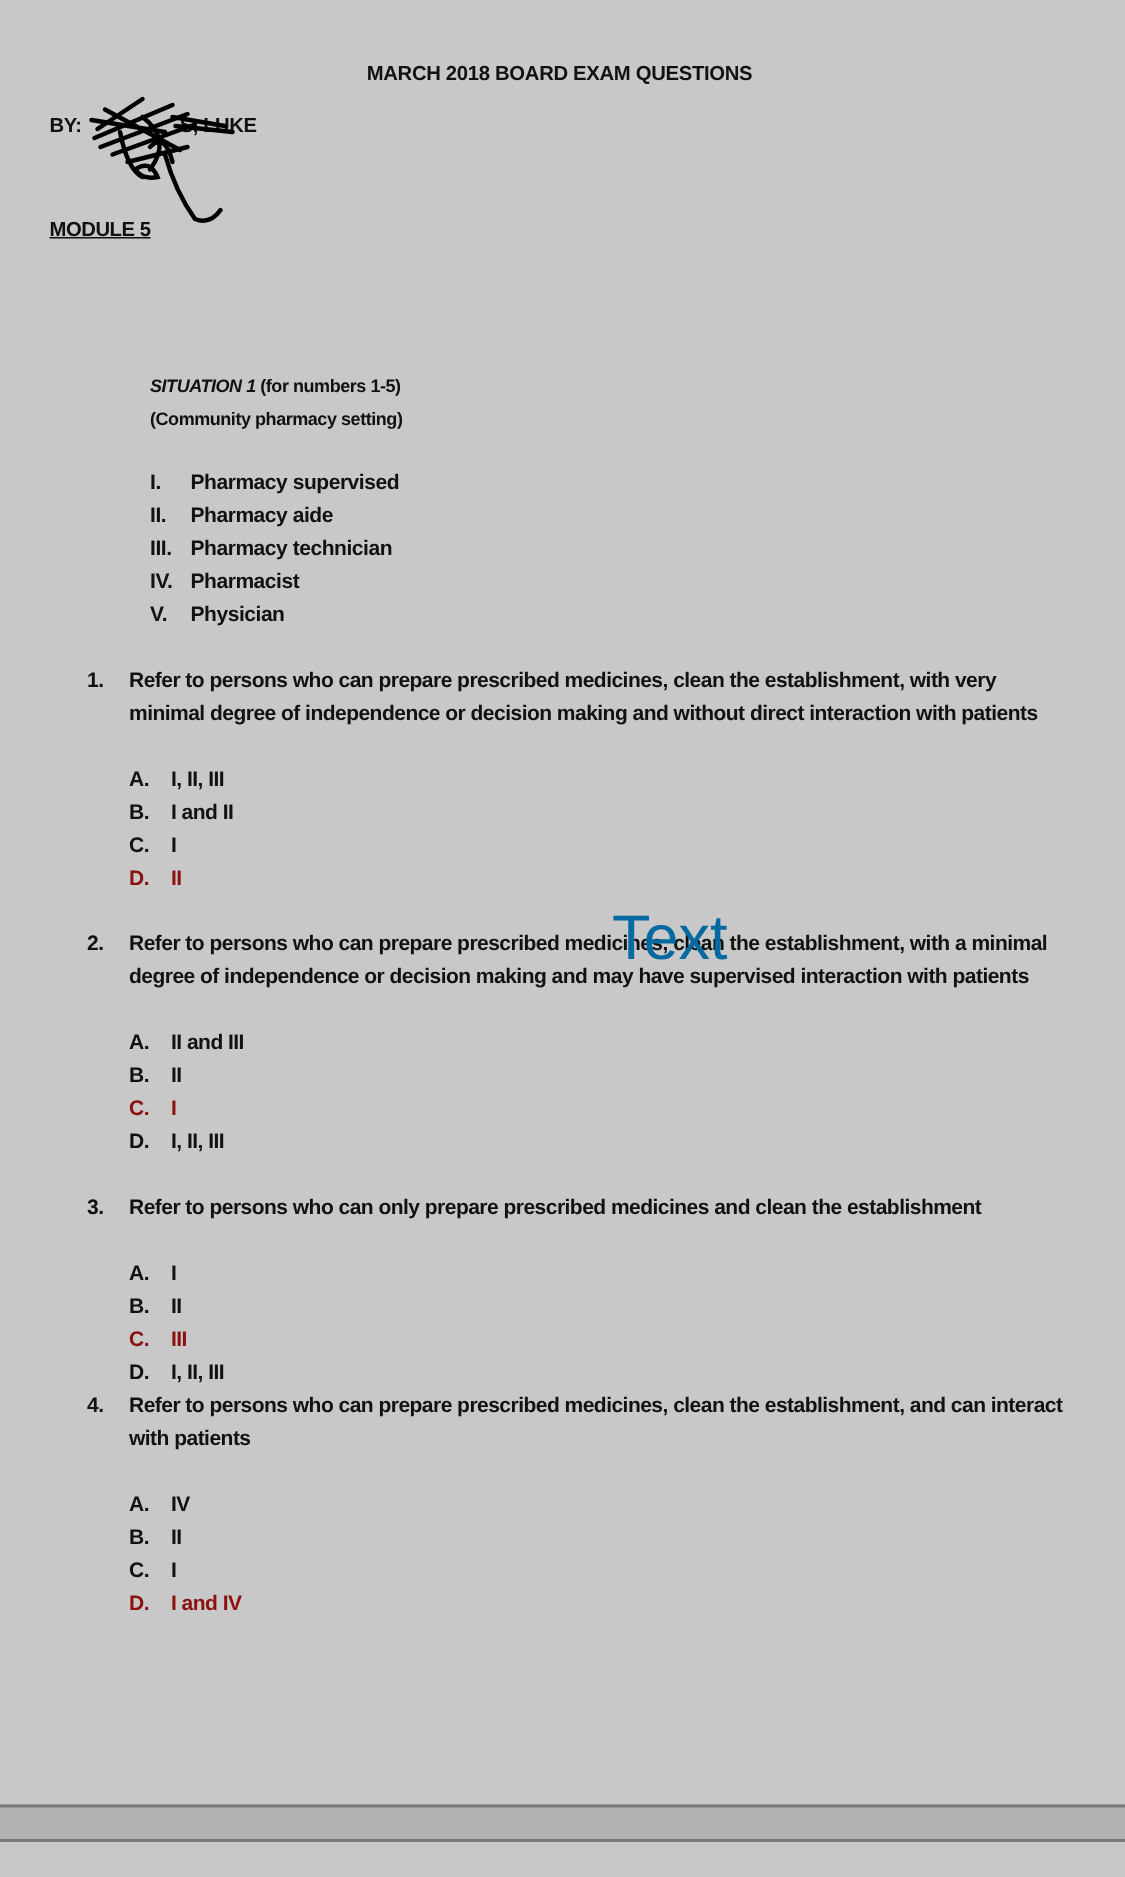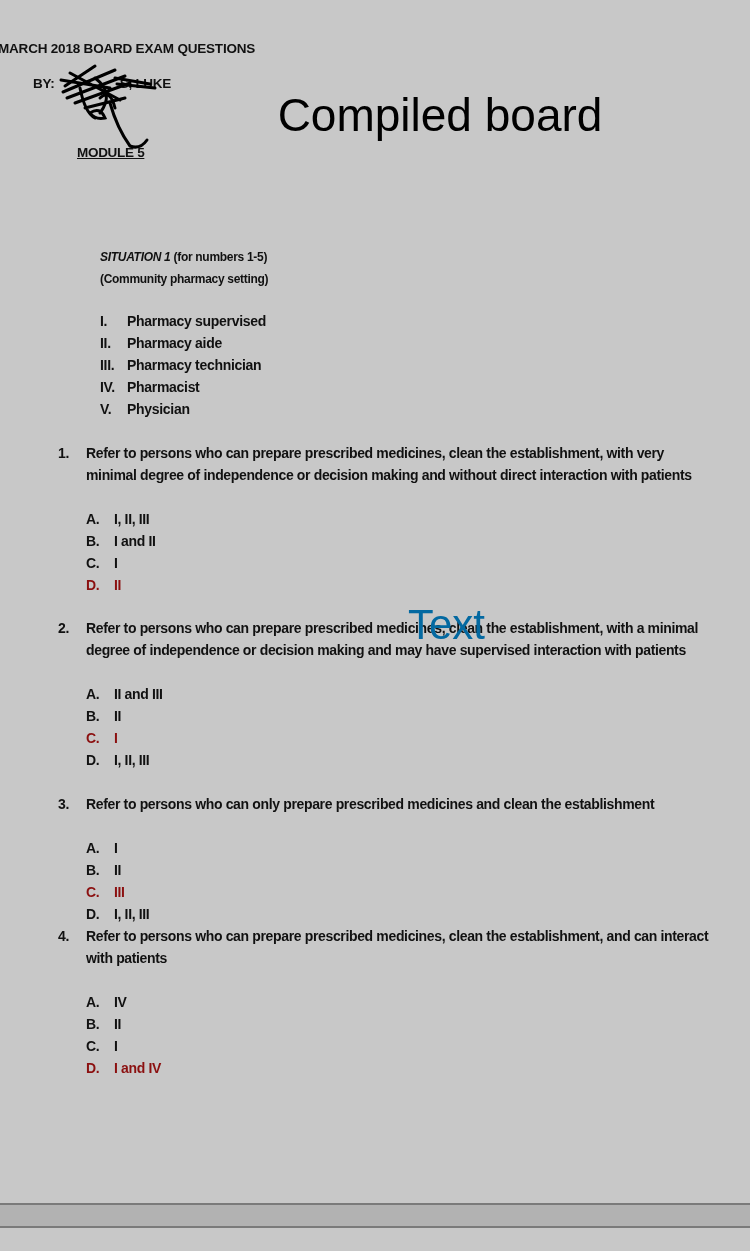--- a/index.html
+++ b/index.html
@@ -4,33 +4,32 @@
   <style>
     html, body { margin: 0; padding: 0; }
     body {
       width: 750px; height: 1251px; position: relative; overflow: hidden;
       background: #c8c8c8;
       font-family: "Liberation Sans", sans-serif;
       color: #111;
     }
     .abs { position: absolute; }
     .doc-title {
-      left: 0; width: 750px; top: 41px; text-align: left;
+      left: 0; width: 750px; top: 41px; text-align: center;
       font-weight: bold; font-size: 13.5px; letter-spacing: -0.2px;
       padding-left: 0px;
     }
     .doc-title span { position: relative; left: -2px; }
     .author {
       left: 33px; top: 76px; font-weight: bold; font-size: 13.5px; letter-spacing: -0.3px;
     }
     .scribble { left: 55px; top: 58px; width: 110px; height: 95px; }
     .module {
       left: 33px; top: 145px; font-weight: bold; font-size: 13.5px; text-decoration: underline;
       letter-spacing: -0.3px;
-      margin-left: 44px;
     }
     .overlay-title {
       left: 230px; width: 420px; top: 88px; text-align: center;
       font-size: 46px; line-height: 54px; color: #000; font-weight: normal;
     }
     .situation { left: 100px; top: 246px; font-size: 12px; font-weight: bold; line-height: 22px; letter-spacing: -0.3px; }
     .situation i { font-style: italic; }
     .roman { left: 100px; top: 310px; font-size: 14px; font-weight: bold; line-height: 22px; letter-spacing: -0.3px; }
     .roman .row { display: flex; }
     .roman .num { width: 27px; }
@@ -67,21 +66,20 @@
     <path d="M25 30 Q30 55 40 60 M45 40 Q55 30 60 50 M30 50 L70 40 M40 20 Q60 35 45 55"></path>
     <path d="M55 45 Q62 70 75 88 Q85 92 92 82"></path>
     <path d="M35 55 Q45 48 50 60 Q40 62 35 55"></path>
     <path d="M60 20 L95 26 M62 26 L100 30"></path>
   </g>
 </svg>
 
 <div class="abs module">MODULE 5</div>
 
 <div class="abs overlay-title">
-  <div>Compiled board</div>
 </div>
 
 <div class="abs situation">
   <div><i>SITUATION 1</i><span> (for numbers 1-5)</span></div>
   <div>(Community pharmacy setting)</div>
 </div>
 
 <div class="abs roman">
   <div class="row">
       <span class="num">I.</span>

